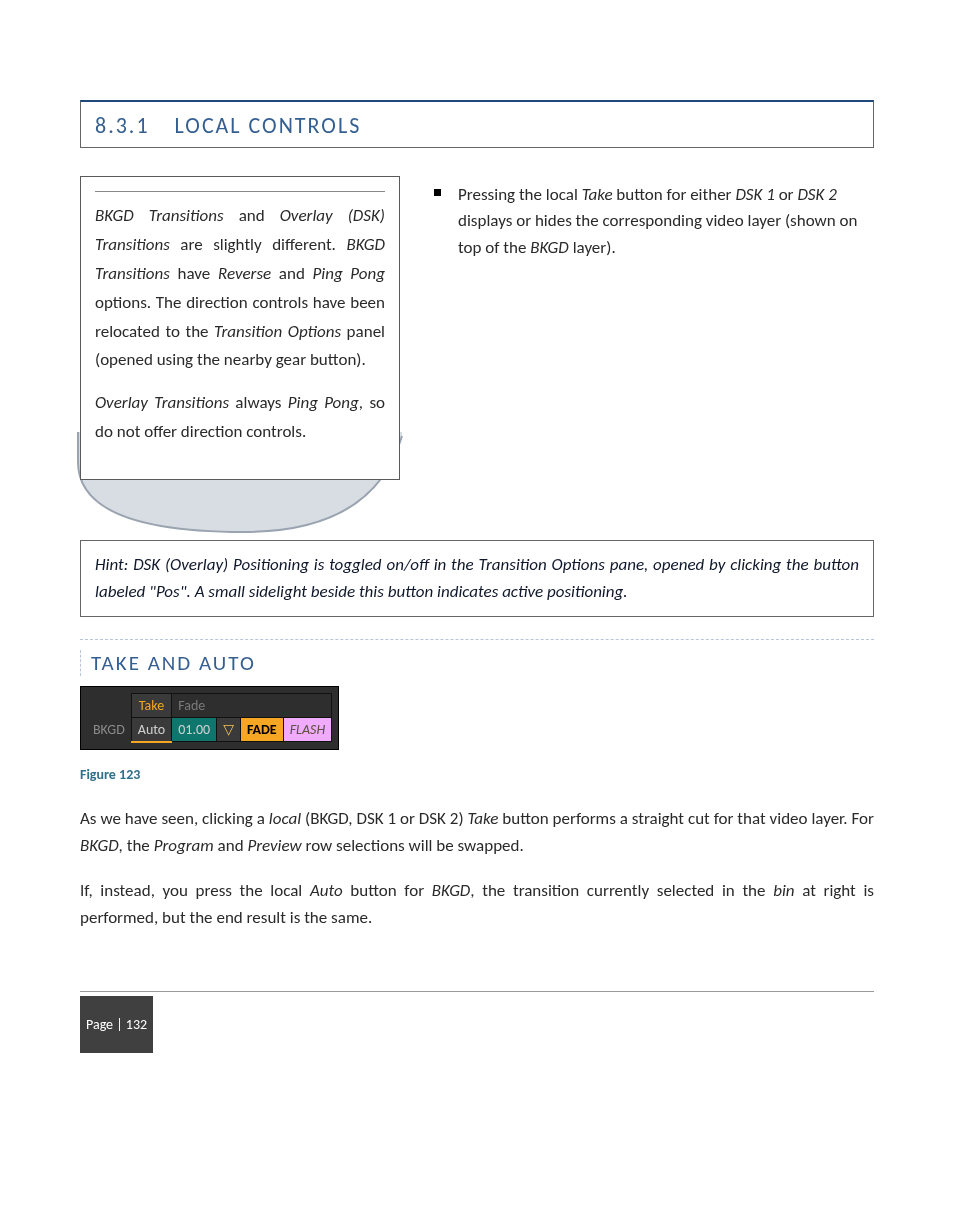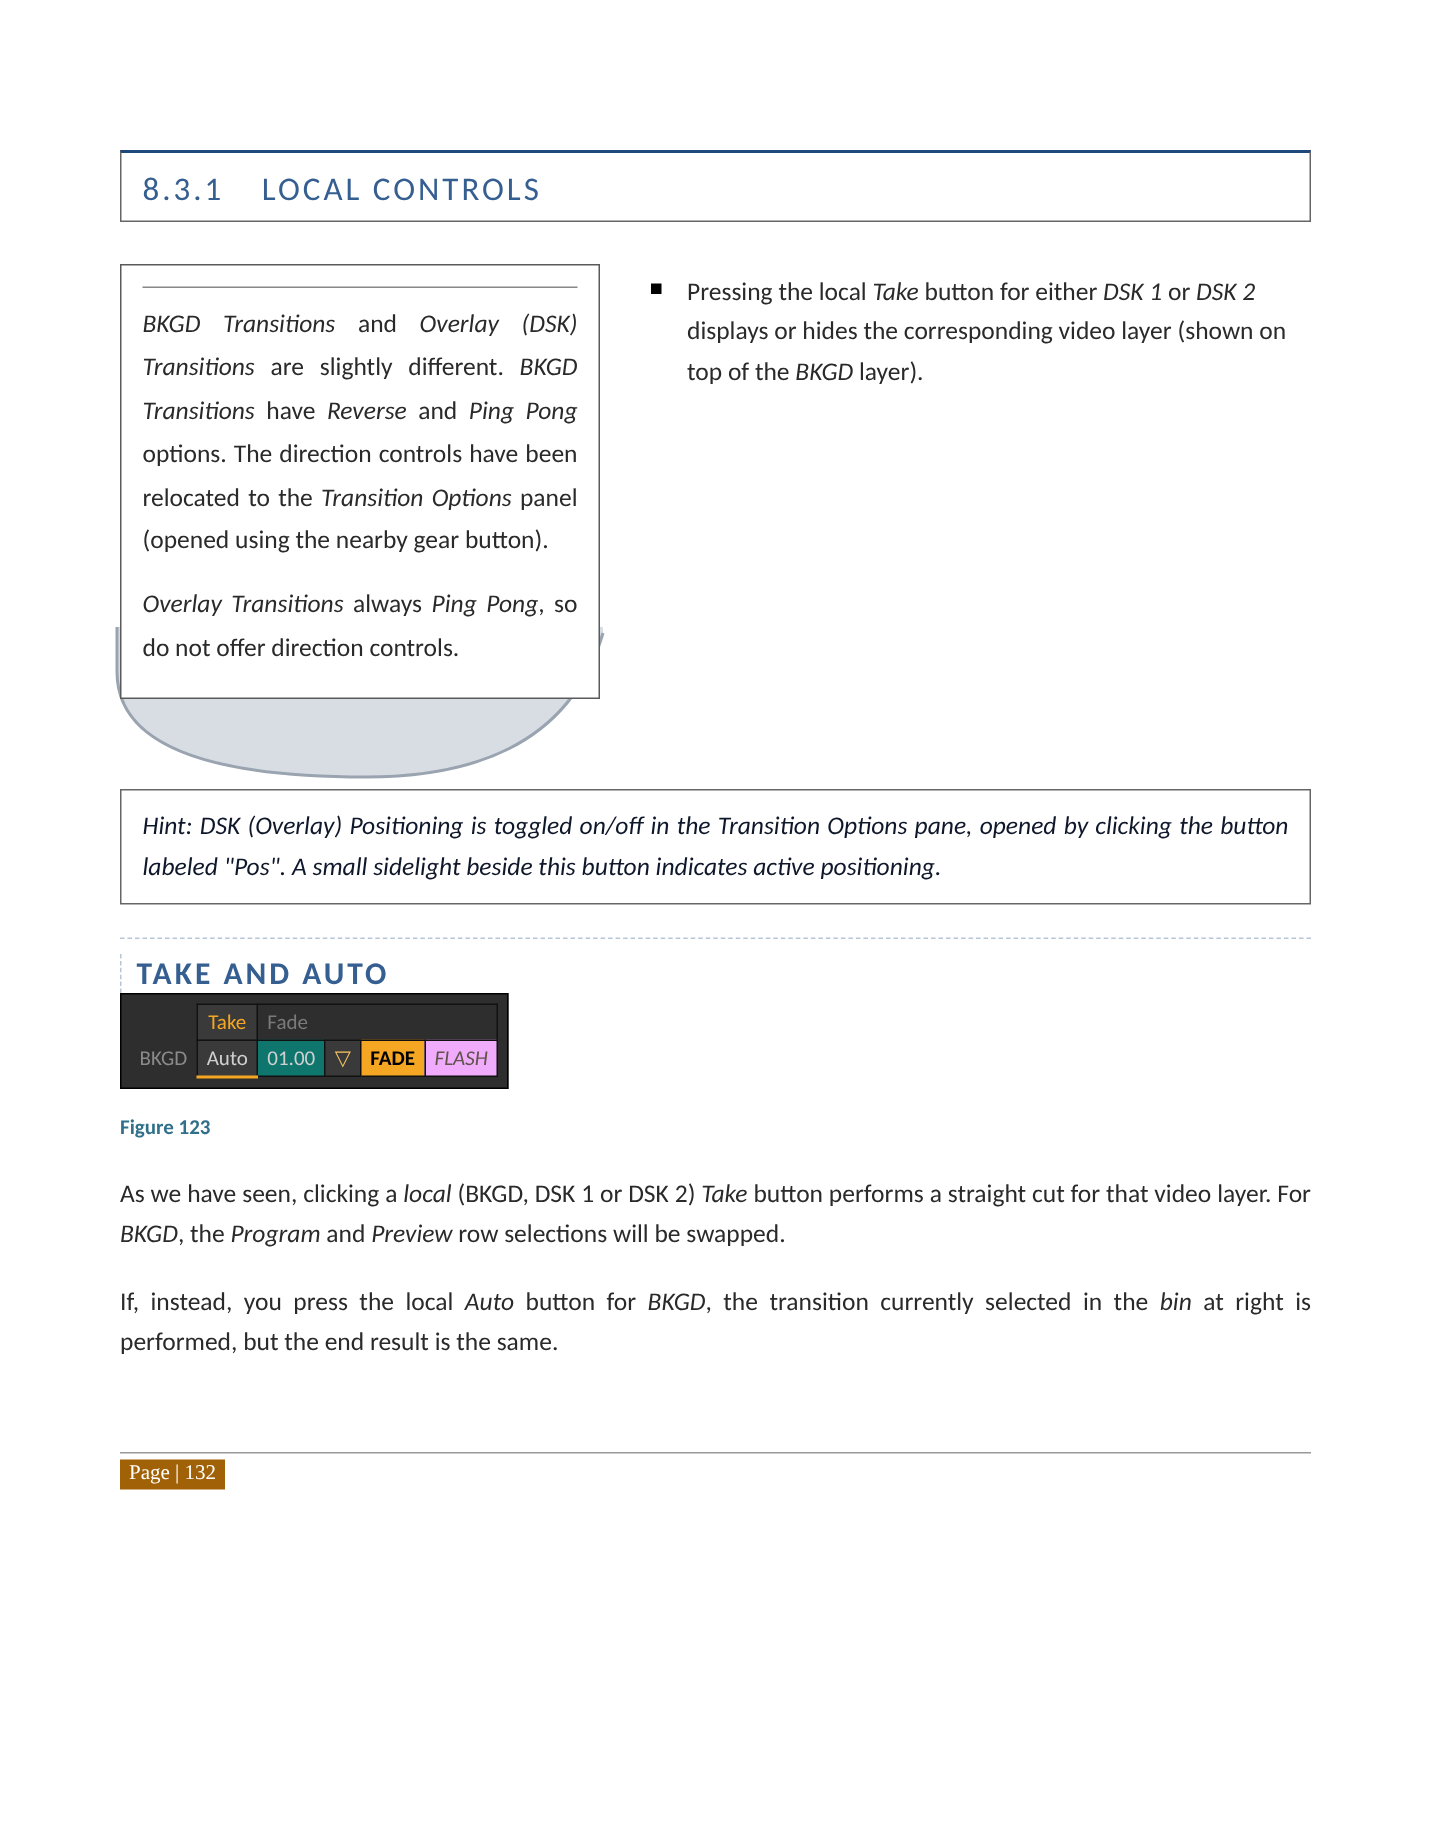--- a/index.html
+++ b/index.html
@@ -31,21 +31,21 @@
   }
 
   .callout-wrap {
     position: relative;
     width: 320px;
     flex: 0 0 320px;
   }
   .callout {
     border: 1px solid #5a5a5a;
     background: #fff;
-    padding: 14px 14px 18px 14px;
+    padding: 14px 14px 32px 14px;
     font-size: 17px;
     line-height: 1.7;
     text-align: justify;
     color: #2a2a2a;
     position: relative;
     z-index: 1;
   }
   .callout hr {
     border: none;
     border-top: 1px solid #888;
@@ -96,22 +96,21 @@
     font-style: italic;
     color: #0f172a;
     line-height: 1.6;
     text-align: justify;
     margin: 60px 0 22px 0;
   }
 
   .subheading-rule {
     border-top: 1px dashed #b7c5d8;
     padding-top: 10px;
-    margin-bottom: 0;
-    font-weight: bold;
+    margin-bottom: 10px;
   }
   .subheading {
     border-left: 1px dashed #b7c5d8;
     padding-left: 10px;
     font-size: 21px;
     letter-spacing: 2px;
     color: #365f91;
   }
 
   .figure-ui {
@@ -152,26 +151,25 @@
     line-height: 1.6;
     color: #2a2a2a;
     text-align: justify;
     margin-bottom: 18px;
   }
   .body-text em { font-style: italic; }
 
   .footer-rule { border: none; border-top: 1px solid #999; margin-top: 60px; }
   .page-num {
     display: inline-block;
-    background: #a16207;
+    background: #404040;
     color: #fff;
     font-size: 14px;
-    padding: 2px 6px;
+    padding: 20px 6px;
     margin-top: 4px;
-    font-family: Liberation Serif, serif;
   }
 </style>
 </head>
 <body>
 
 
 
 
 <div class="section-heading">
   <span class="num">8.3.1</span>

